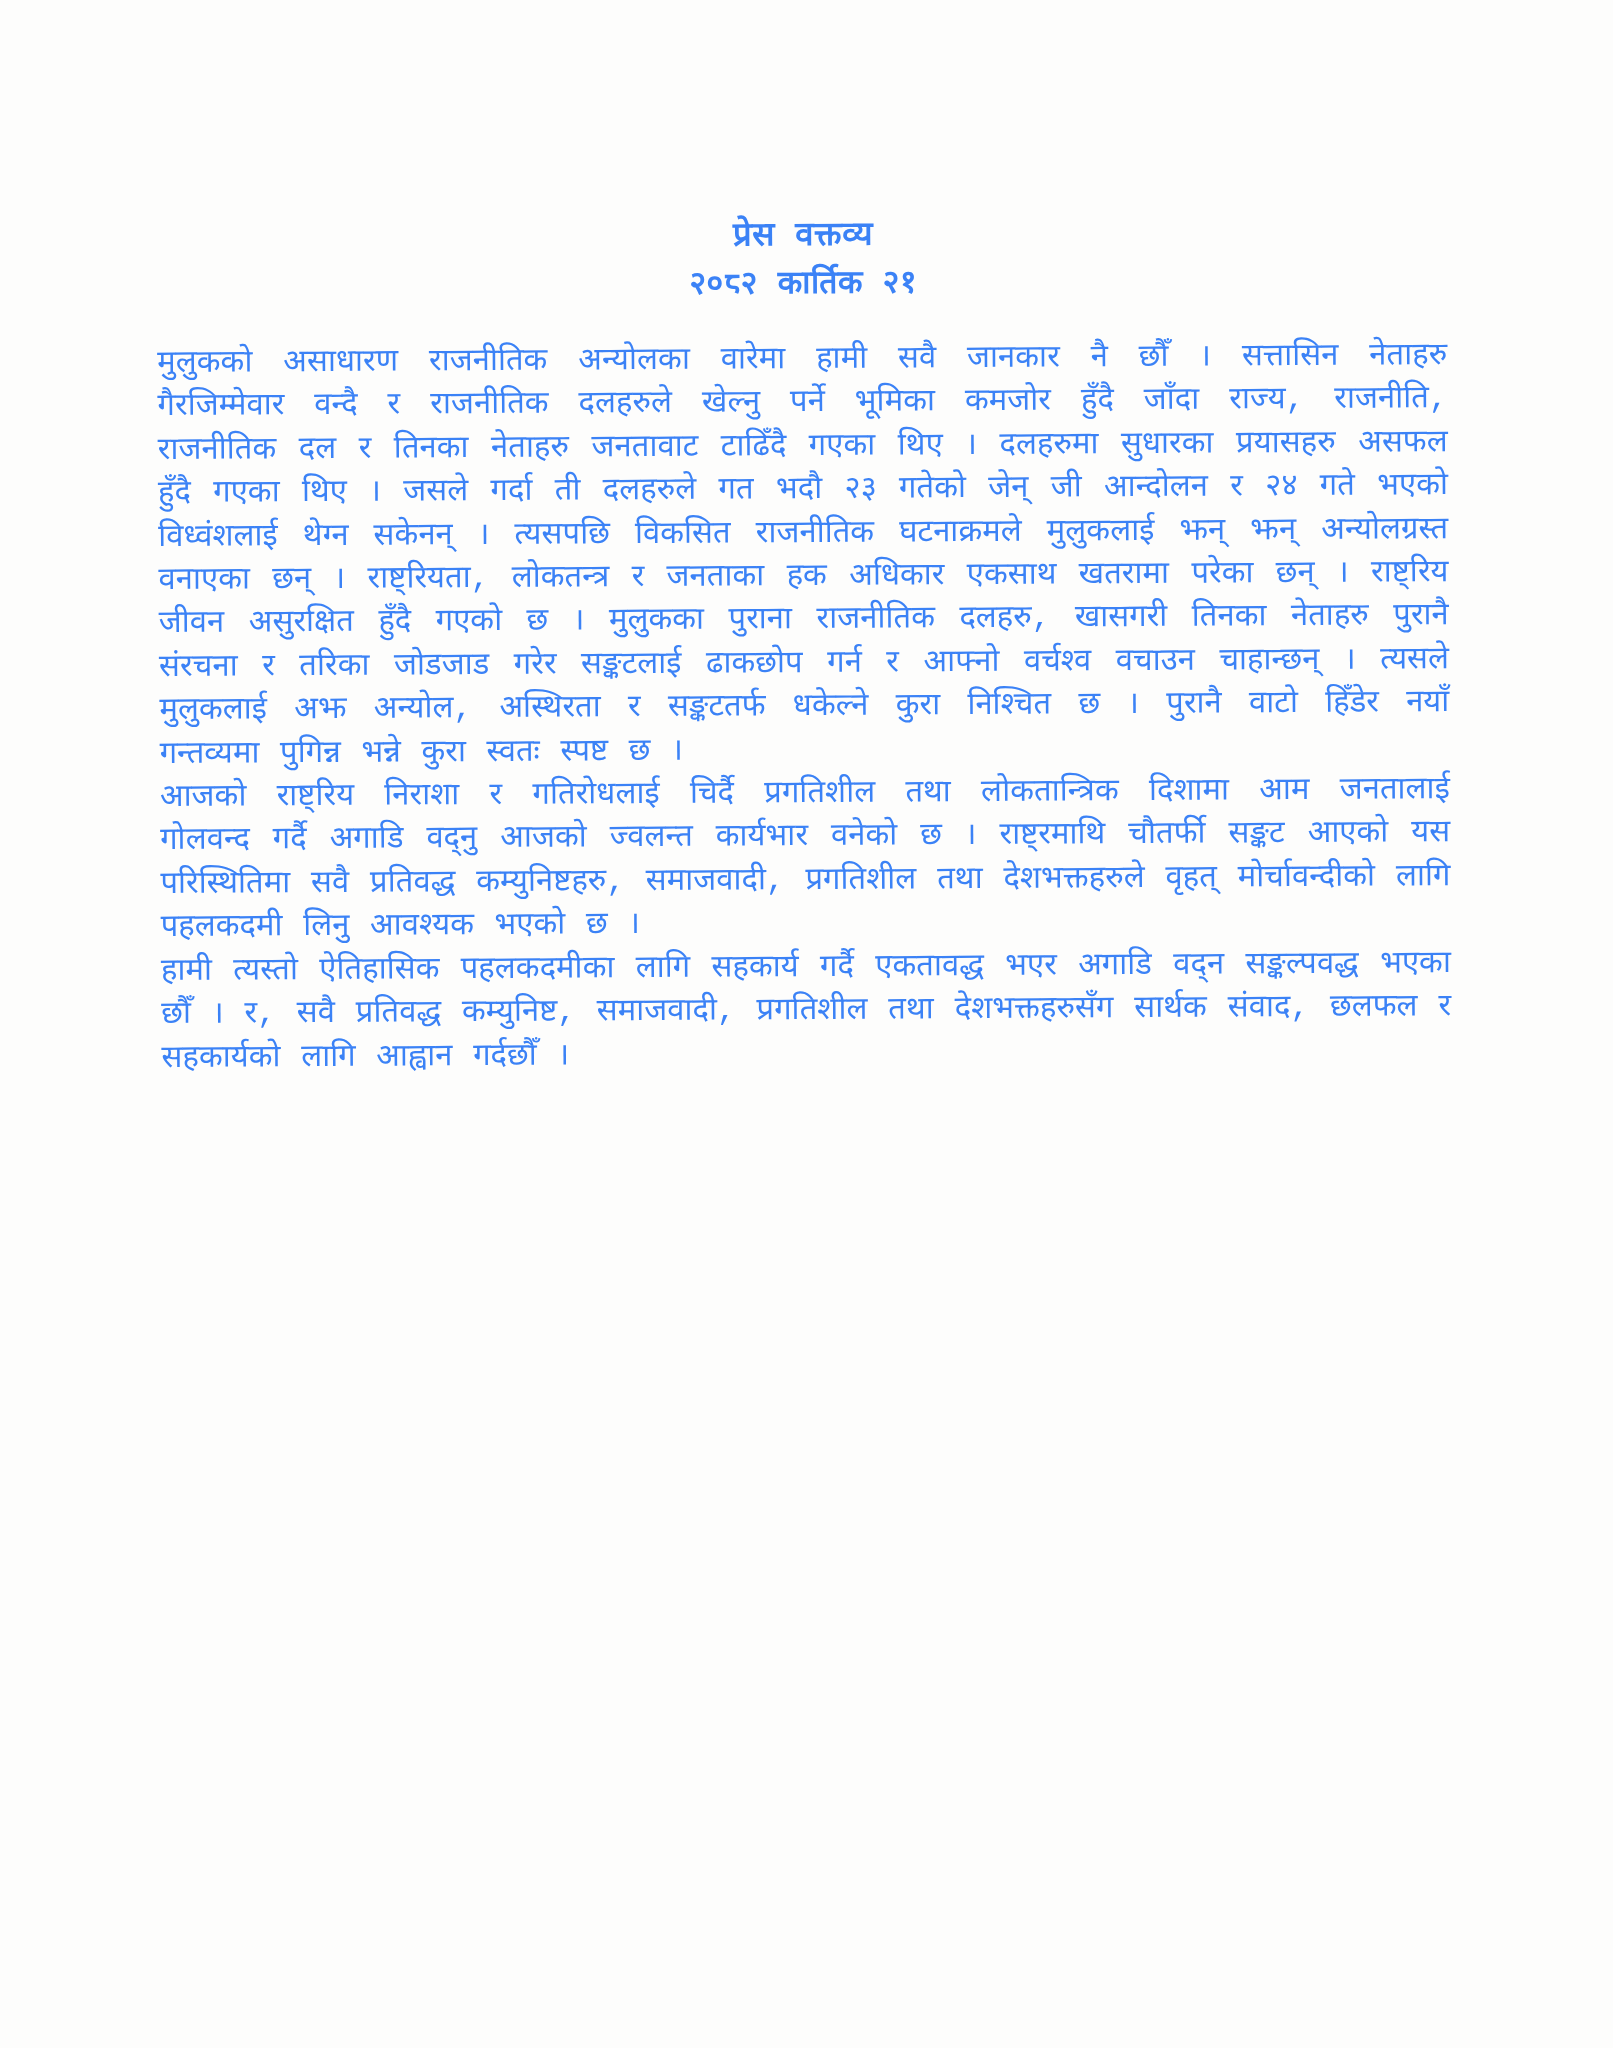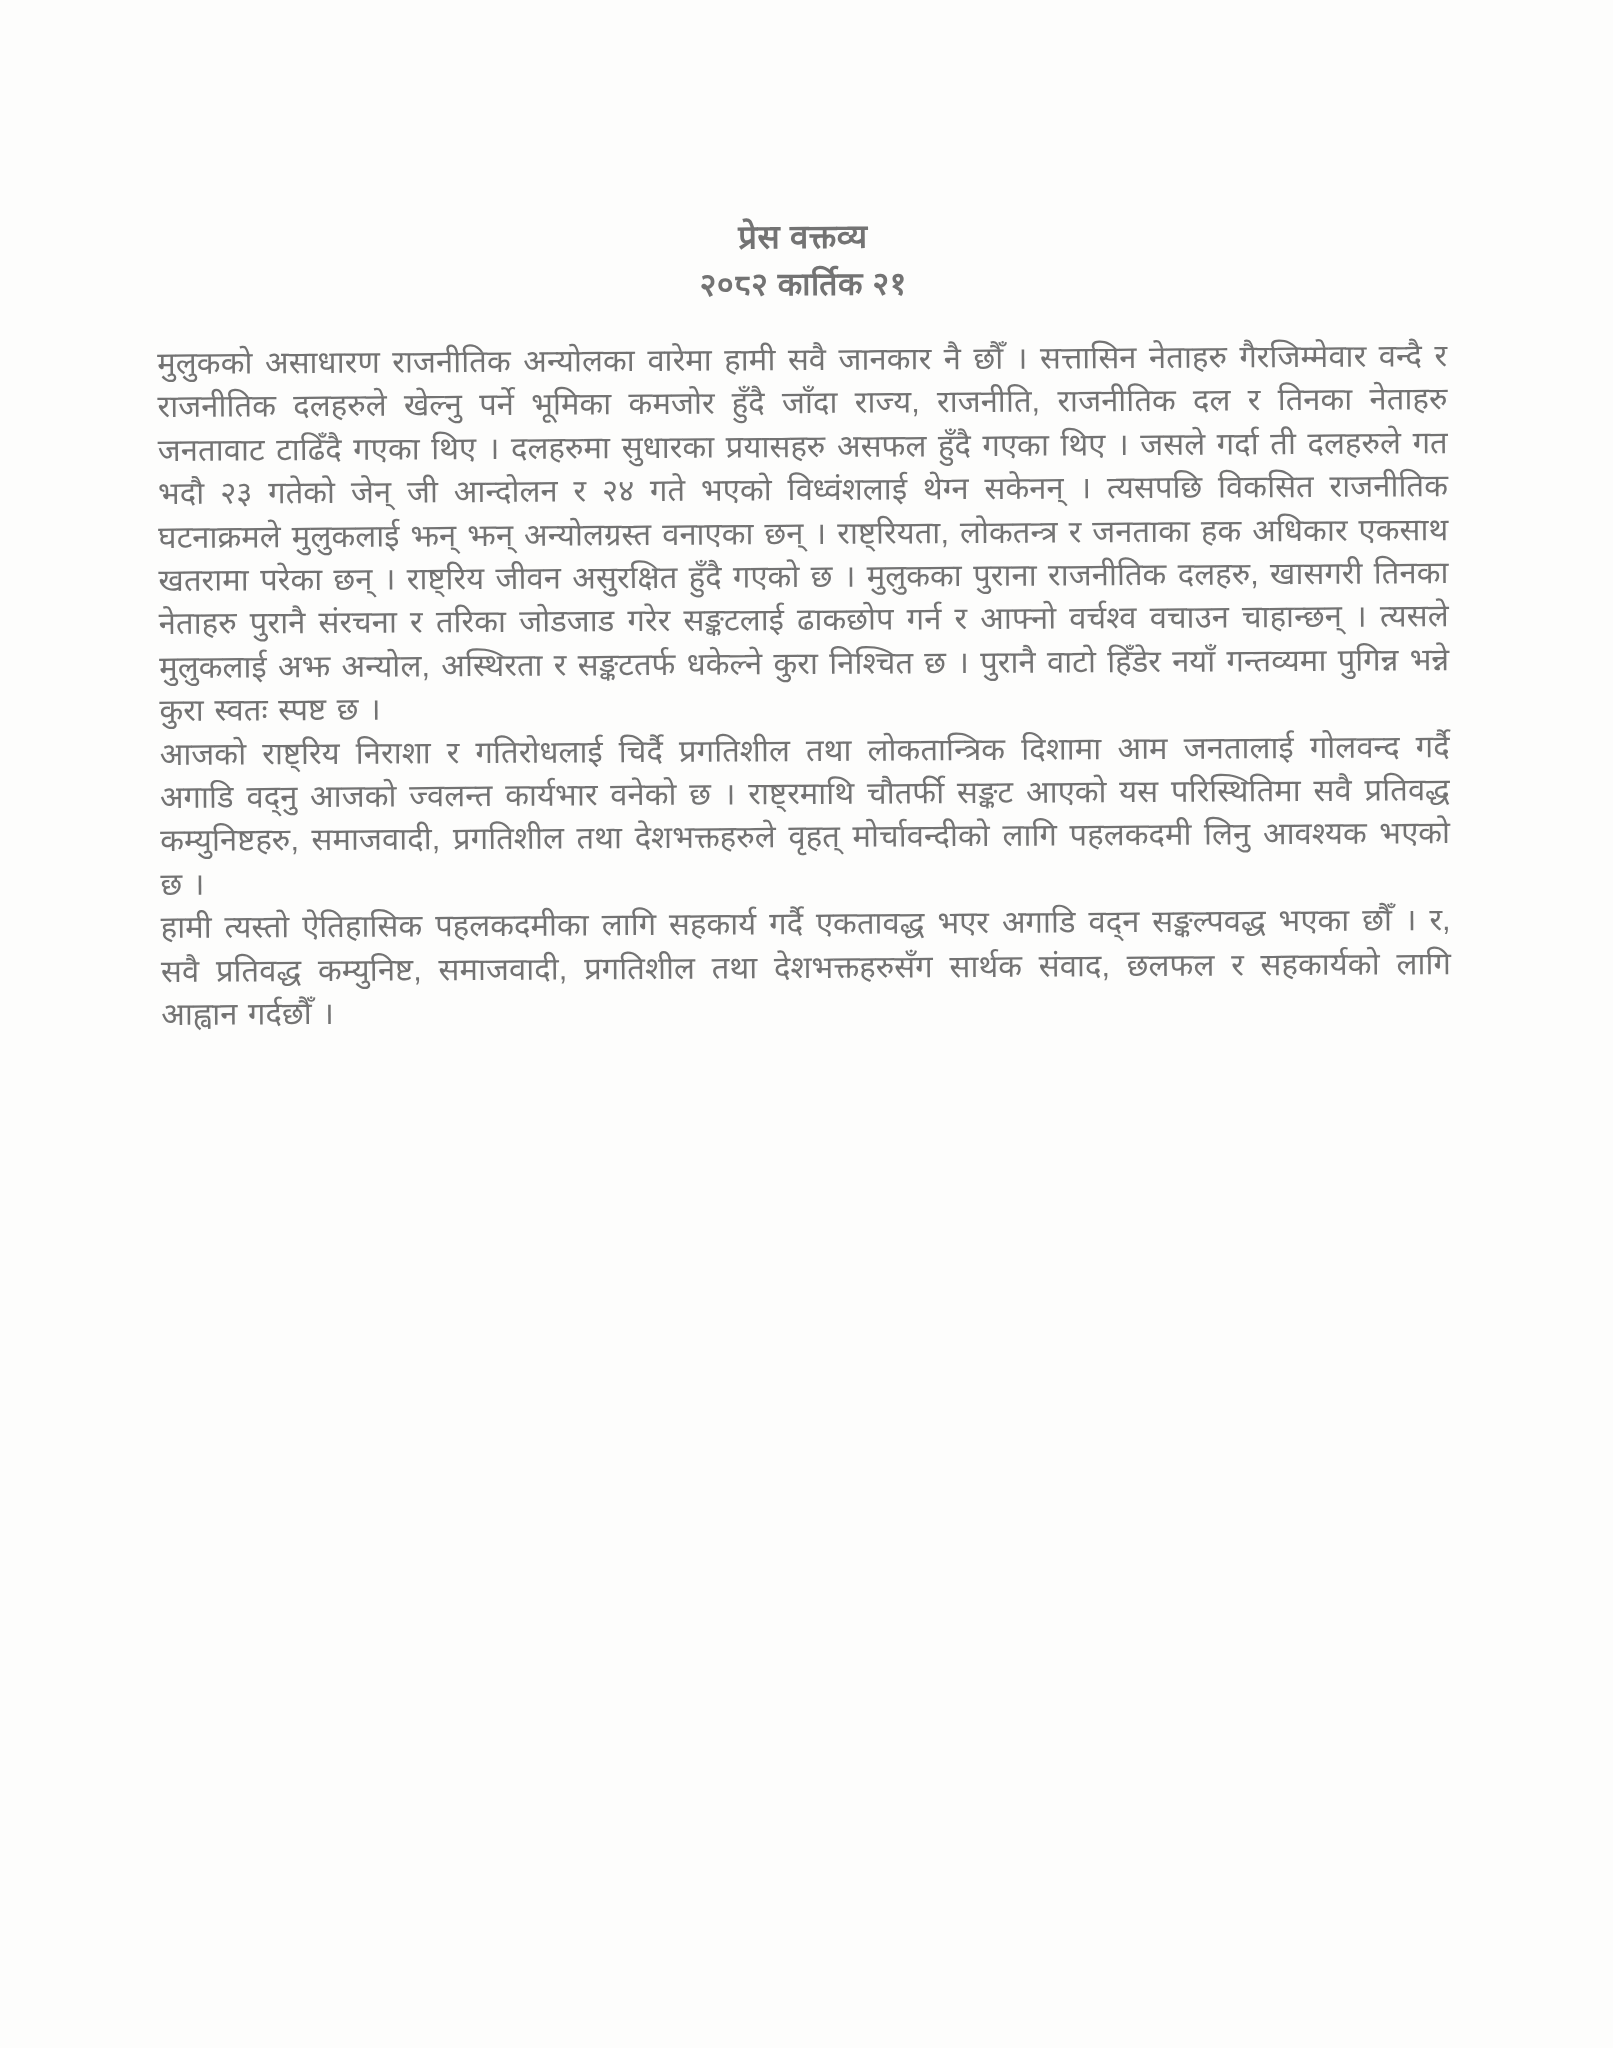--- a/index.html
+++ b/index.html
@@ -6,22 +6,22 @@
     margin: 0;
     padding: 0;
     background: #e8e8e8;
   }
   .page {
     position: relative;
     width: 1613px;
     height: 2048px;
     margin: 0 auto;
     background: #fdfdfc;
-    color: #737373;
-    font-family: Liberation Sans, sans-serif;
+    color: #3b82f6;
+    font-family: Liberation Mono, monospace;
     overflow: hidden;
   }
   .sheet-content {
     position: absolute;
     inset: 0;
     transform: rotate(-0.35deg);
     transform-origin: 50% 40%;
   }
   .title-block {
     position: absolute;

